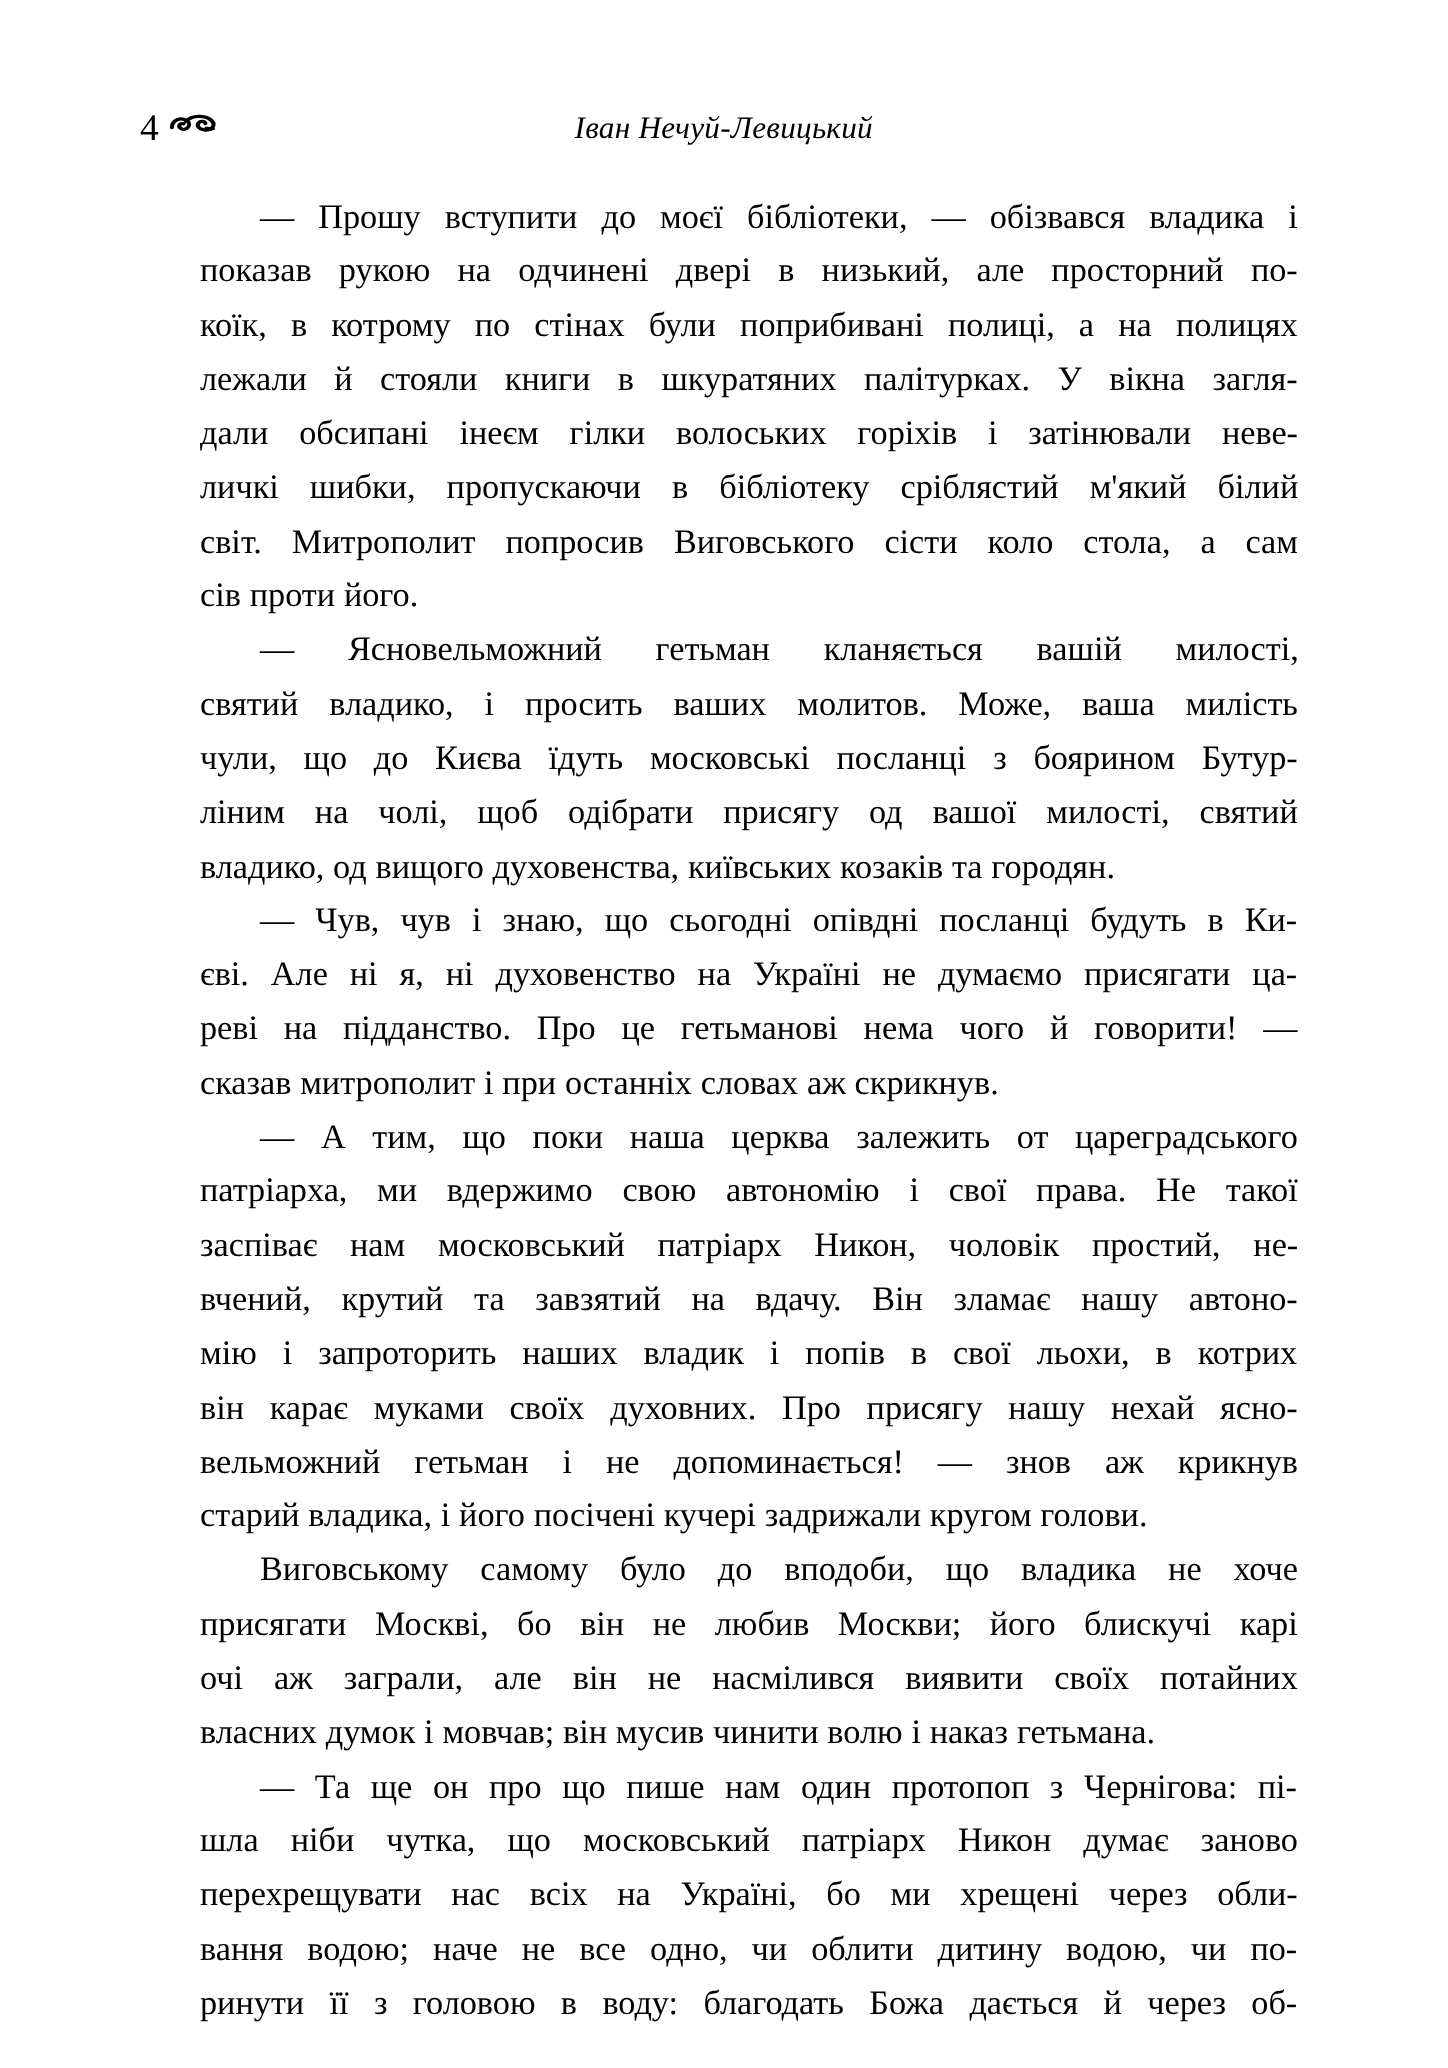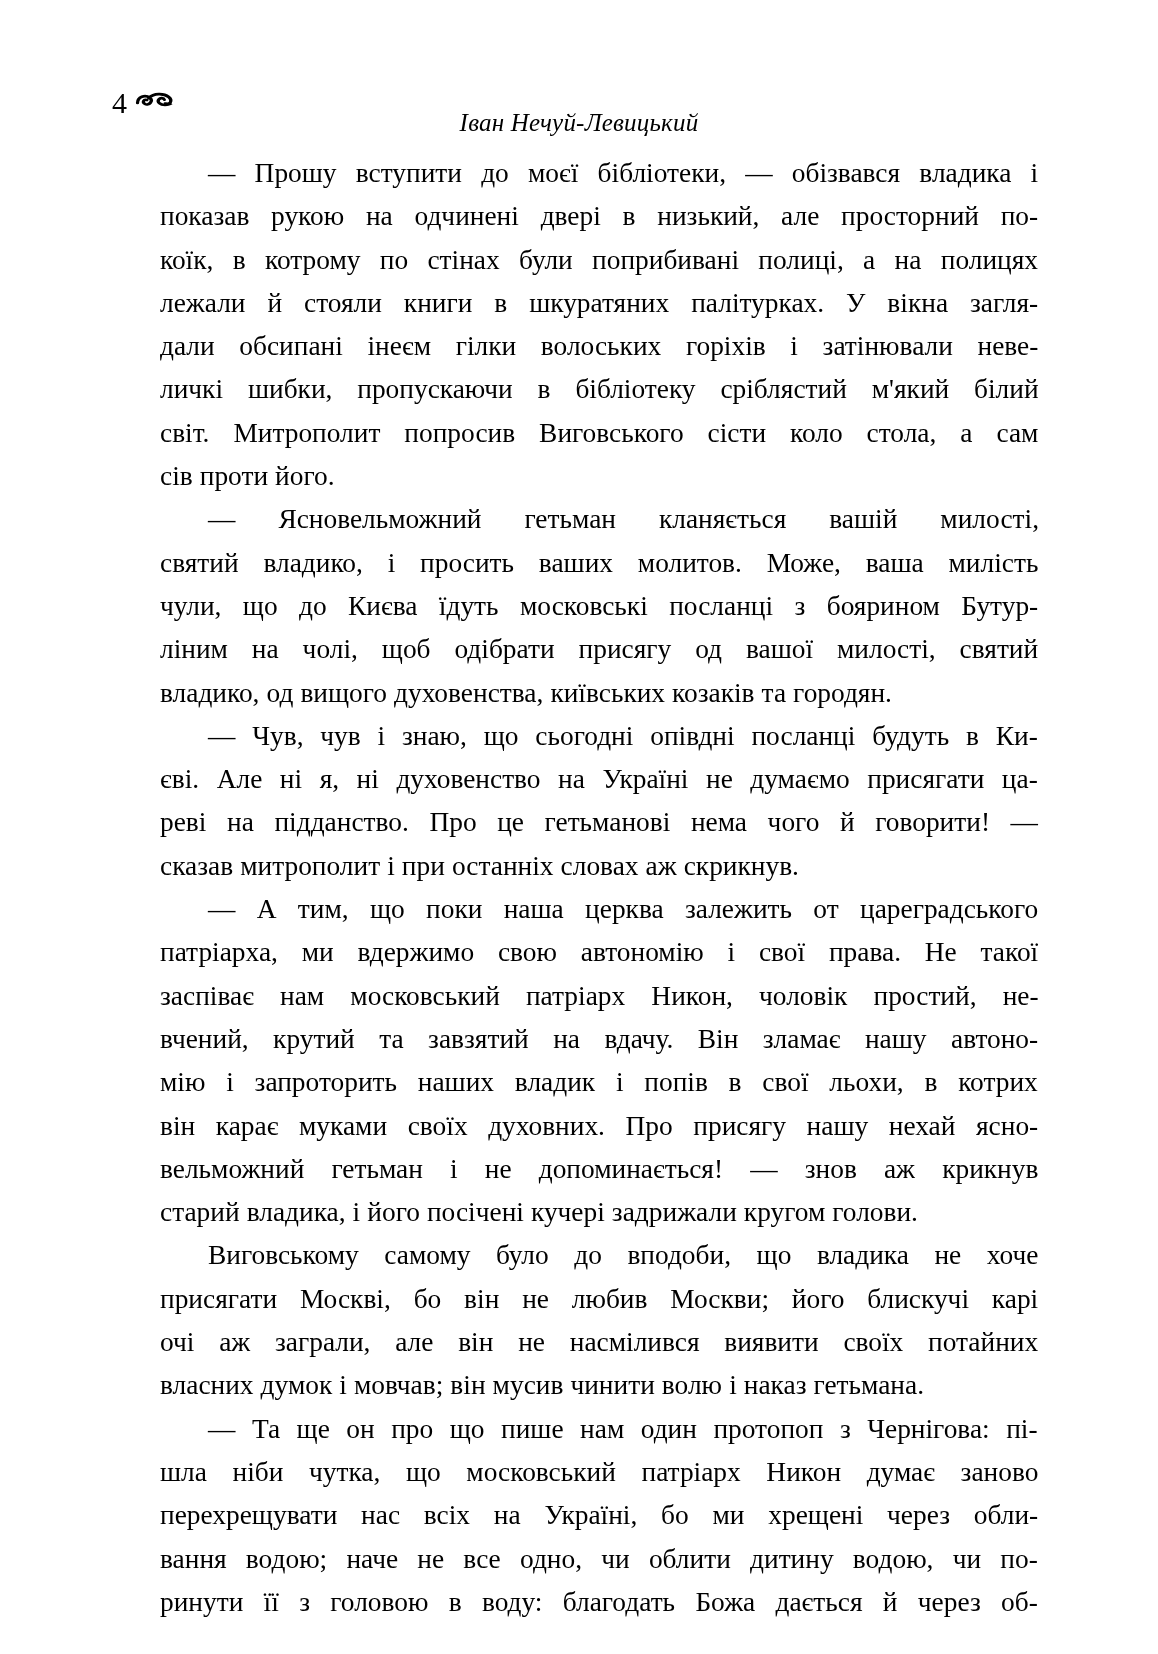--- a/index.html
+++ b/index.html
@@ -53,21 +53,20 @@
   .head-author {
     position: absolute;
     left: 0;
     top: 0;
     width: 934px;
     text-align: center;
     font-style: italic;
     font-size: 25px;
     line-height: 1.2;
     letter-spacing: 0.2px;
-    margin-top: 20px;
   }
 
   
   .textblock {
     position: absolute;
     left: 112px;
     top: 152px;
     width: 928px;
   }
   p.para {

